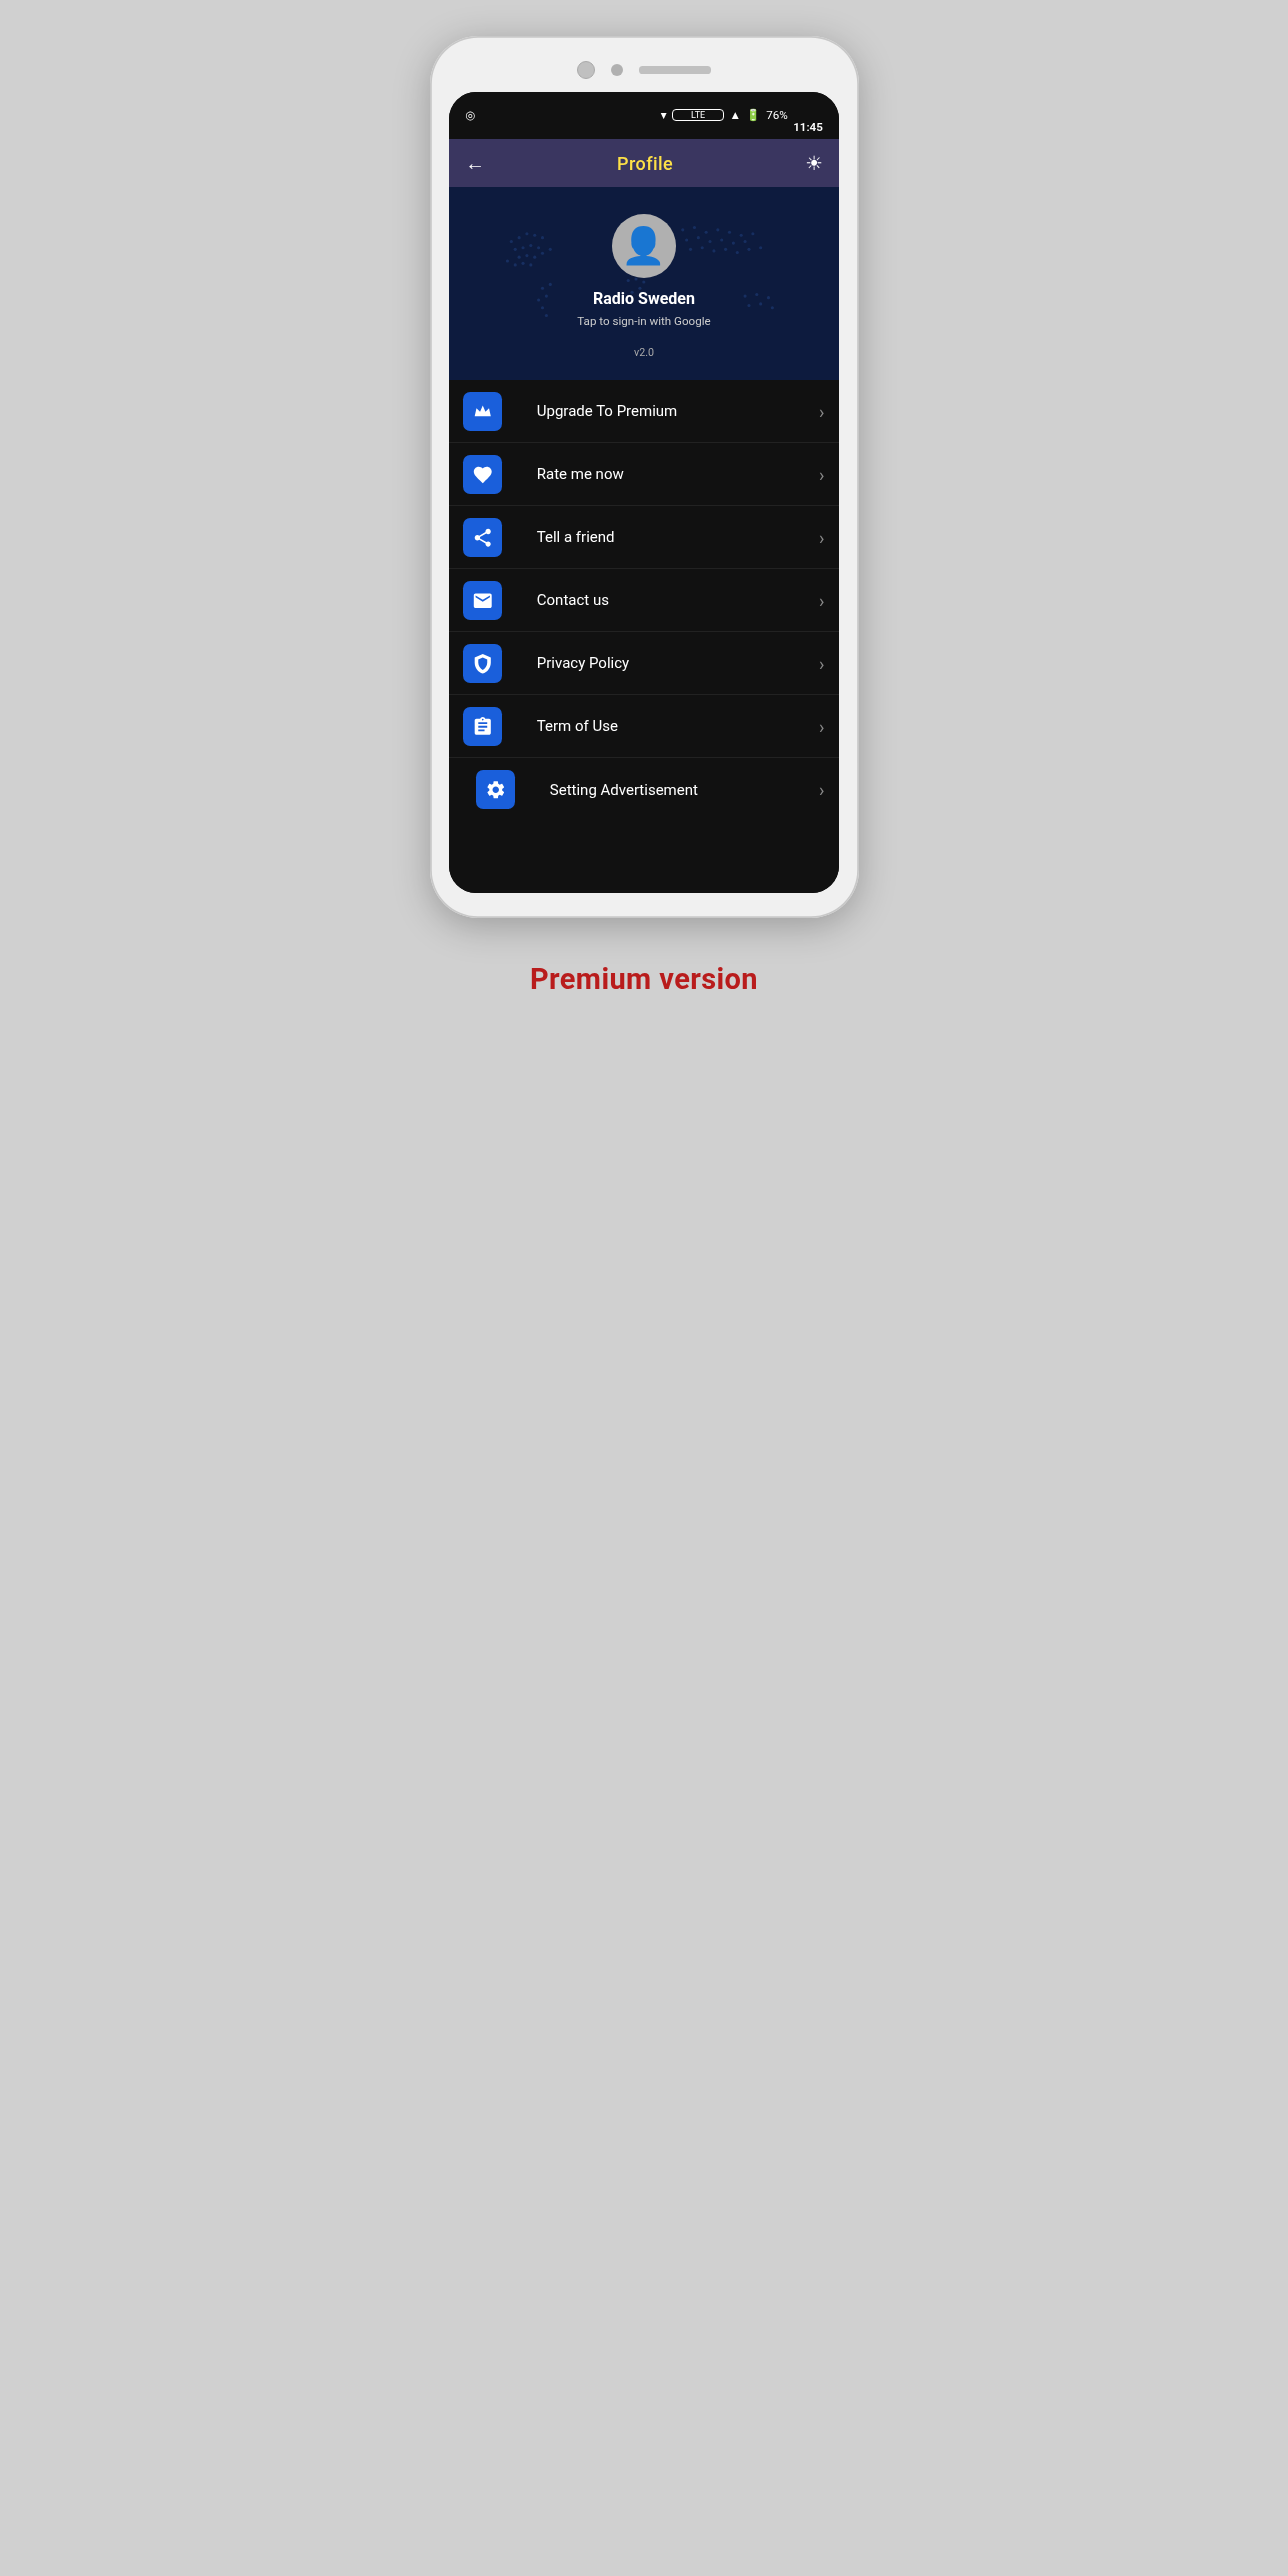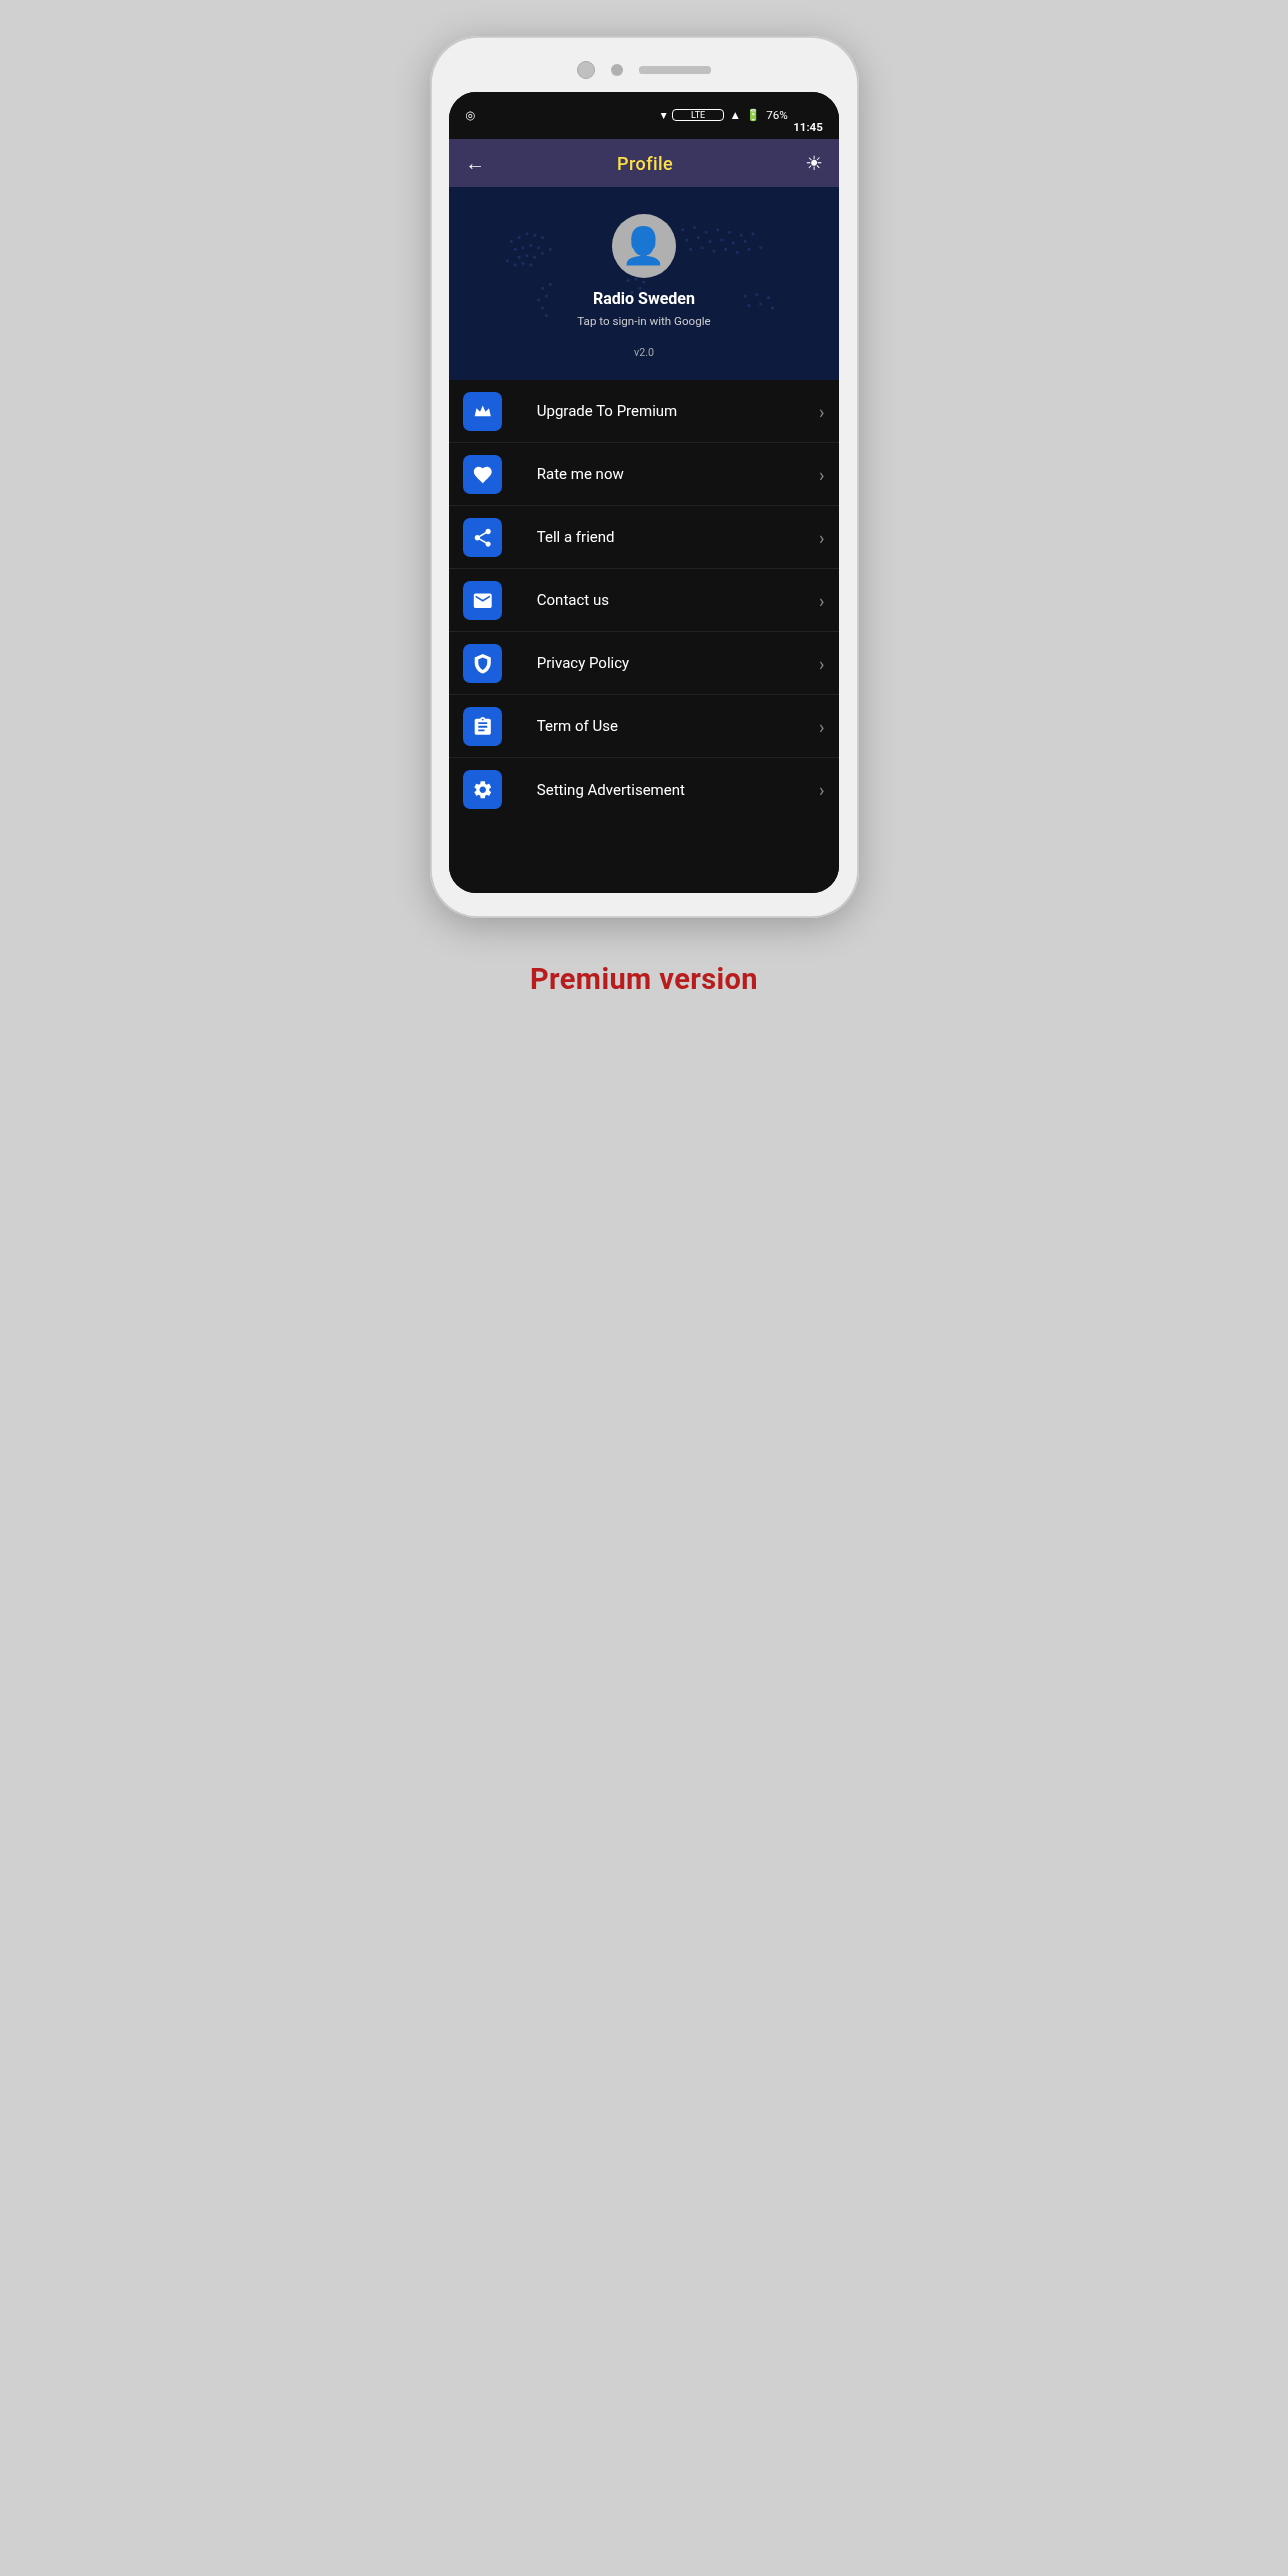--- a/index.html
+++ b/index.html
@@ -169,20 +169,21 @@
       display: flex;
       align-items: center;
       padding: 0 14.3px;
       height: 63px;
       border-bottom: 0.9px solid #222;
       cursor: pointer;
     }
 
     .menu-item:last-child {
       border-bottom: none;
+      margin-left: 13px;
     }
 
     .menu-icon-box {
       width: 39px;
       height: 39px;
       background: #1a5fdb;
       border-radius: 7.2px;
       display: flex;
       align-items: center;
       justify-content: center;

